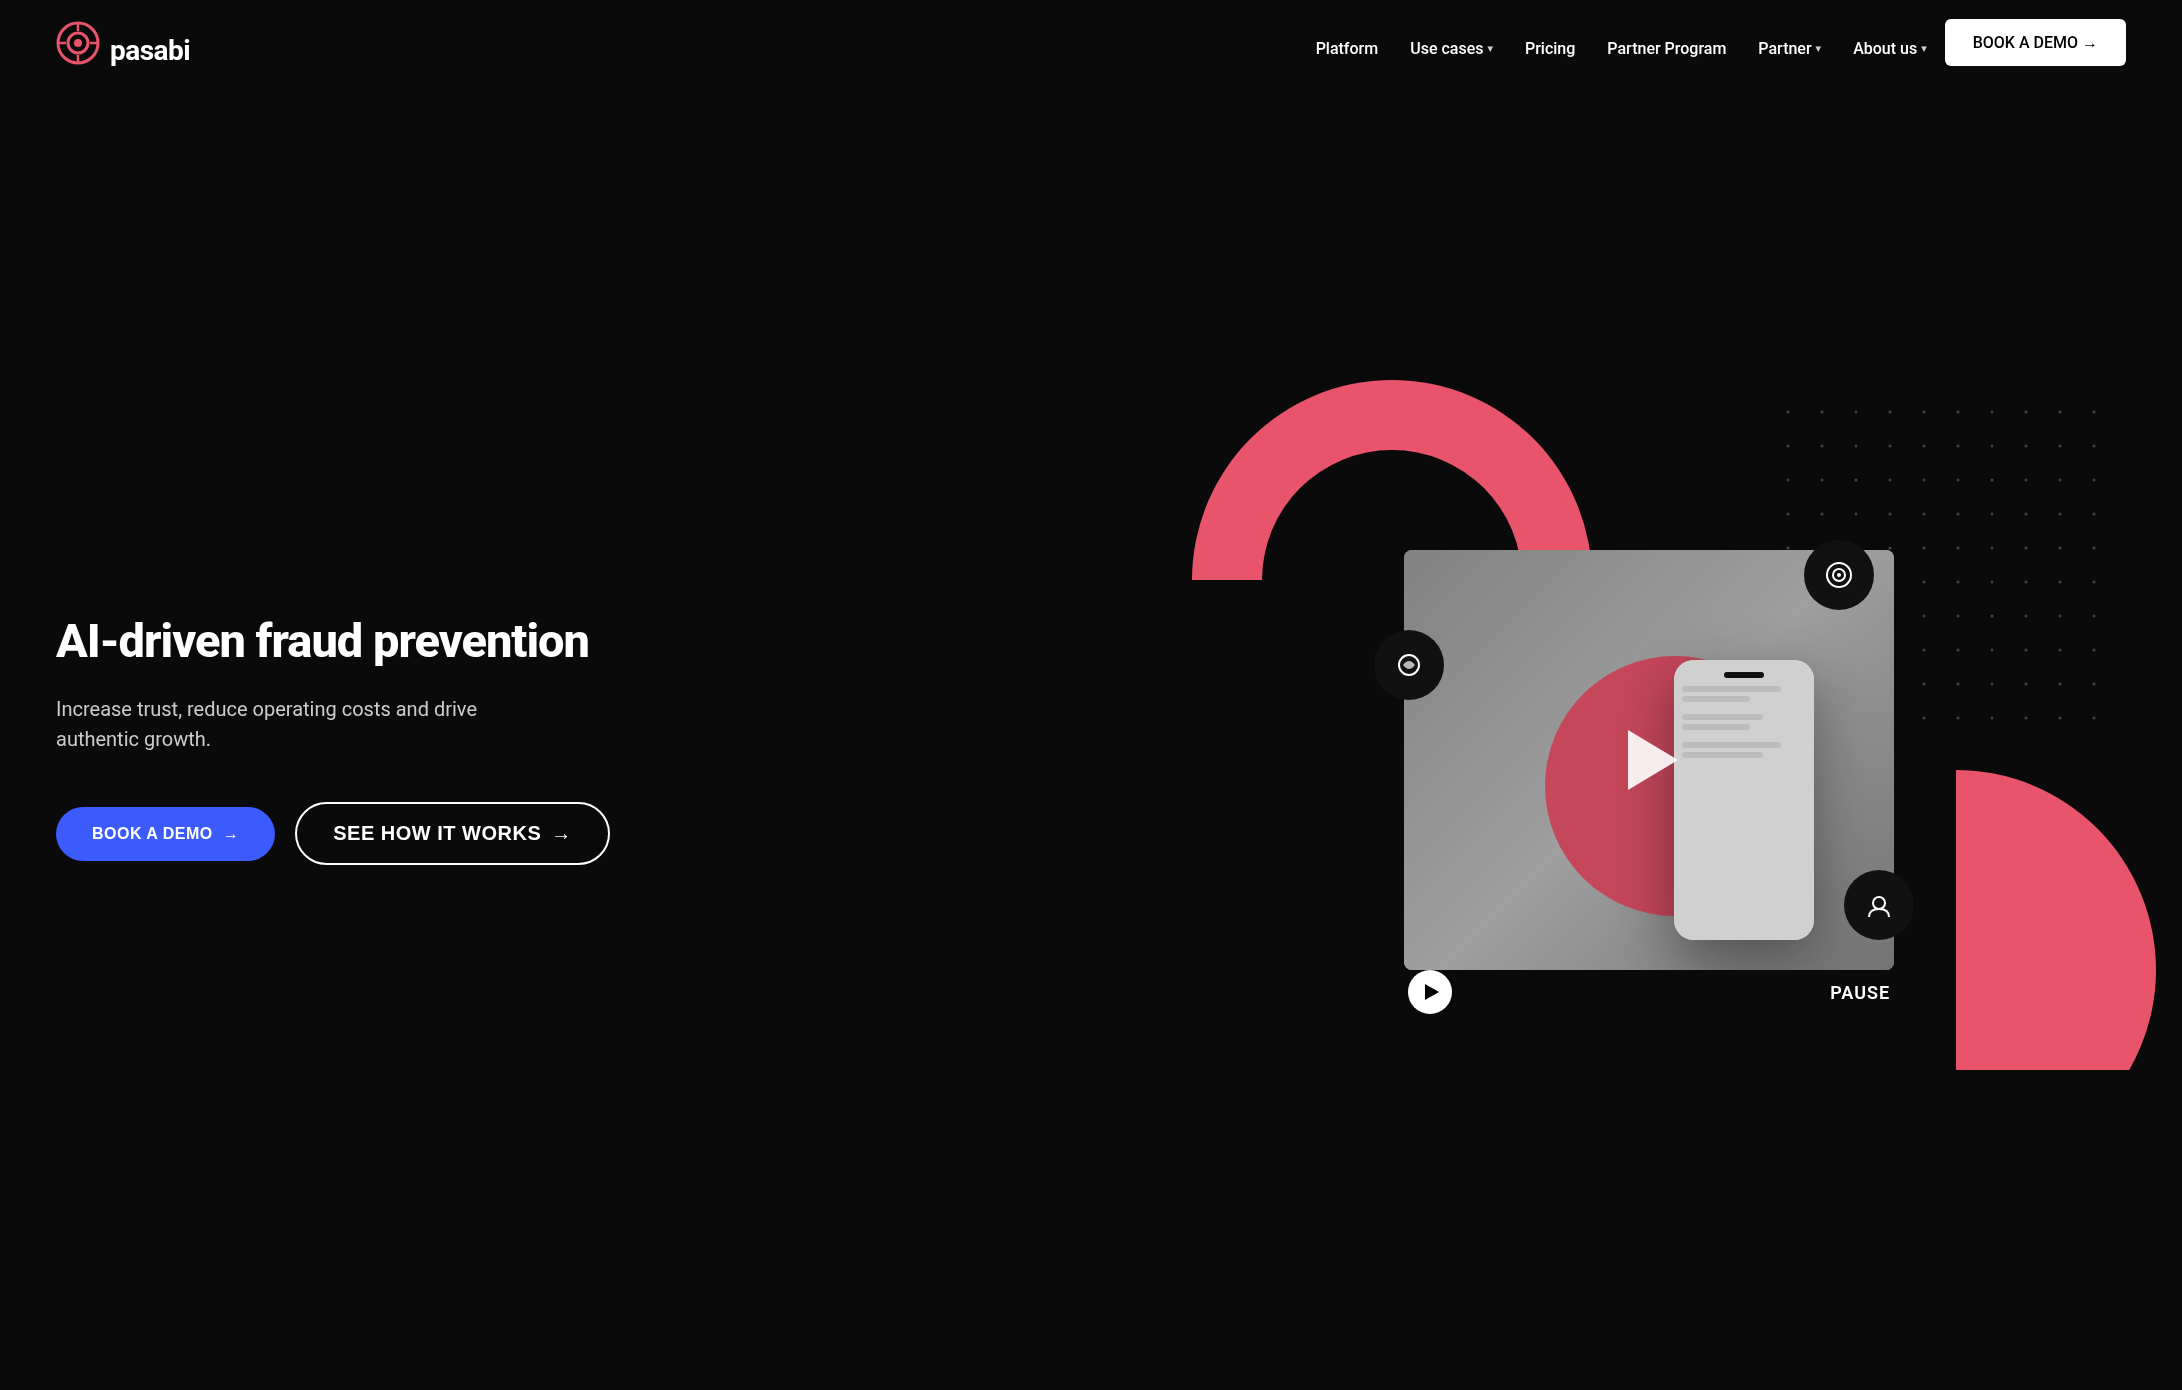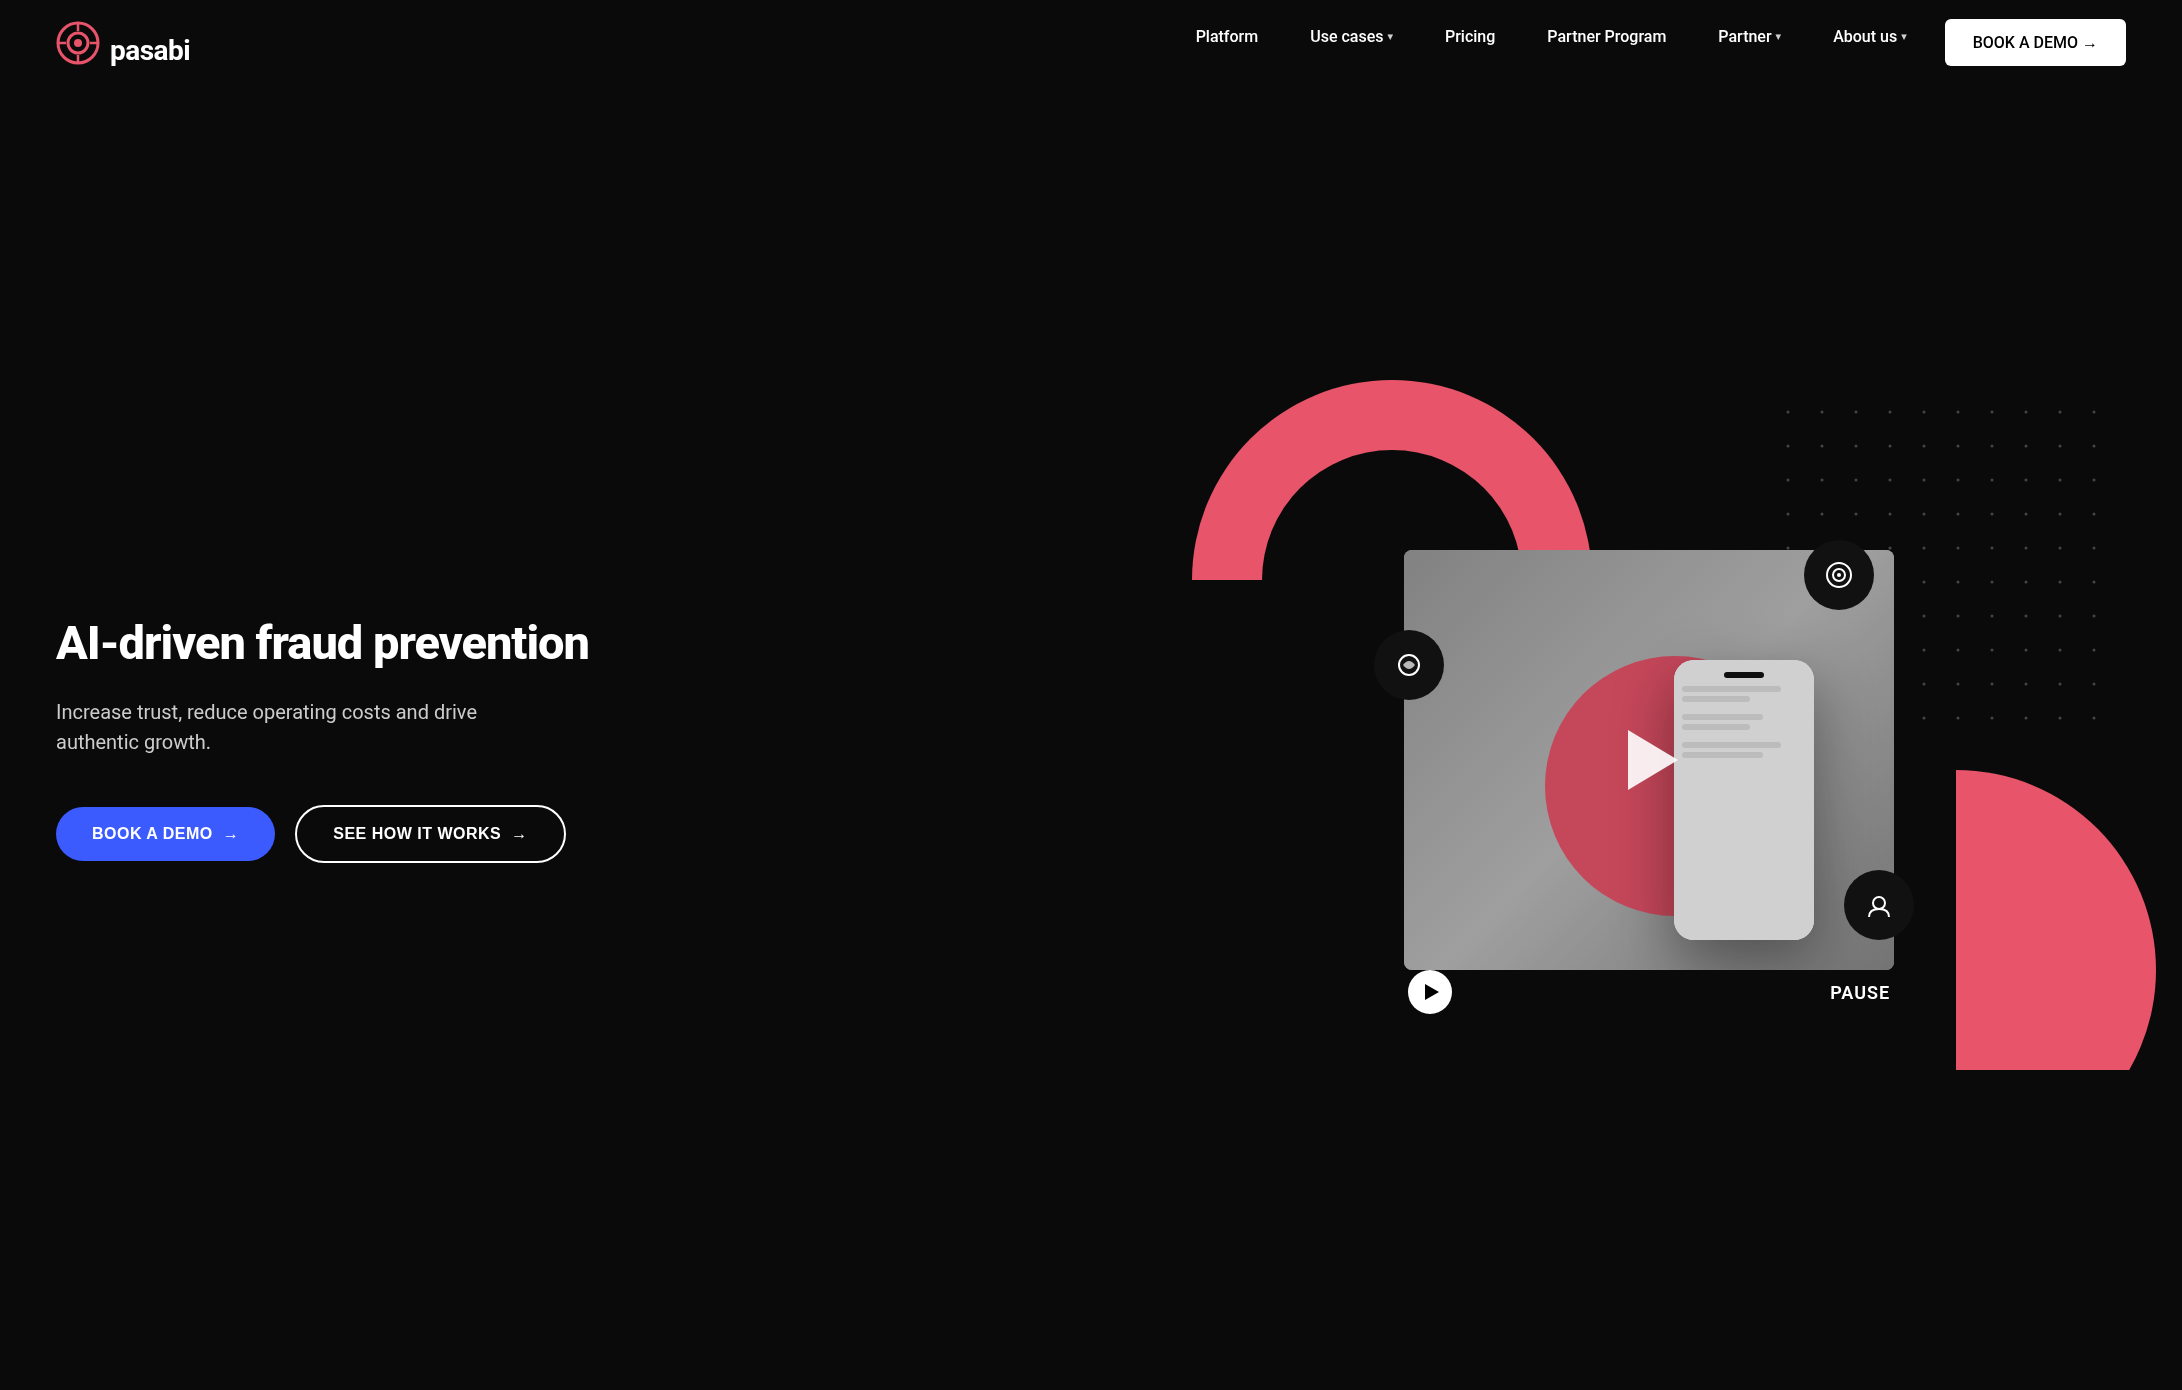--- a/index.html
+++ b/index.html
@@ -37,22 +37,22 @@
     .logo-text {
       font-size: 28px;
       font-weight: 700;
       color: #fff;
       letter-spacing: -0.5px;
       margin-top: 16px;
     }
 
     .nav-links {
       display: flex;
-      align-items: flex-start;
-      gap: 24px;
+      align-items: flex-end;
+      gap: 4px;
       list-style: none;
     }
 
     .nav-links li a {
       color: #fff;
       text-decoration: none;
       font-size: 16px;
       font-weight: 500;
       padding: 8px 14px;
       border-radius: 6px;
@@ -134,21 +134,21 @@
       align-items: center;
       gap: 10px;
       letter-spacing: 0.5px;
       text-transform: uppercase;
       transition: background 0.2s;
     }
 
     .btn-see-how {
       background: transparent;
       color: #fff;
-      font-size: 16px;
+      font-size: 20px;
       font-weight: 700;
       padding: 18px 36px;
       border-radius: 50px;
       border: 2px solid #fff;
       cursor: pointer;
       display: flex;
       align-items: flex-start;
       gap: 10px;
       letter-spacing: 0.5px;
       text-transform: uppercase;

